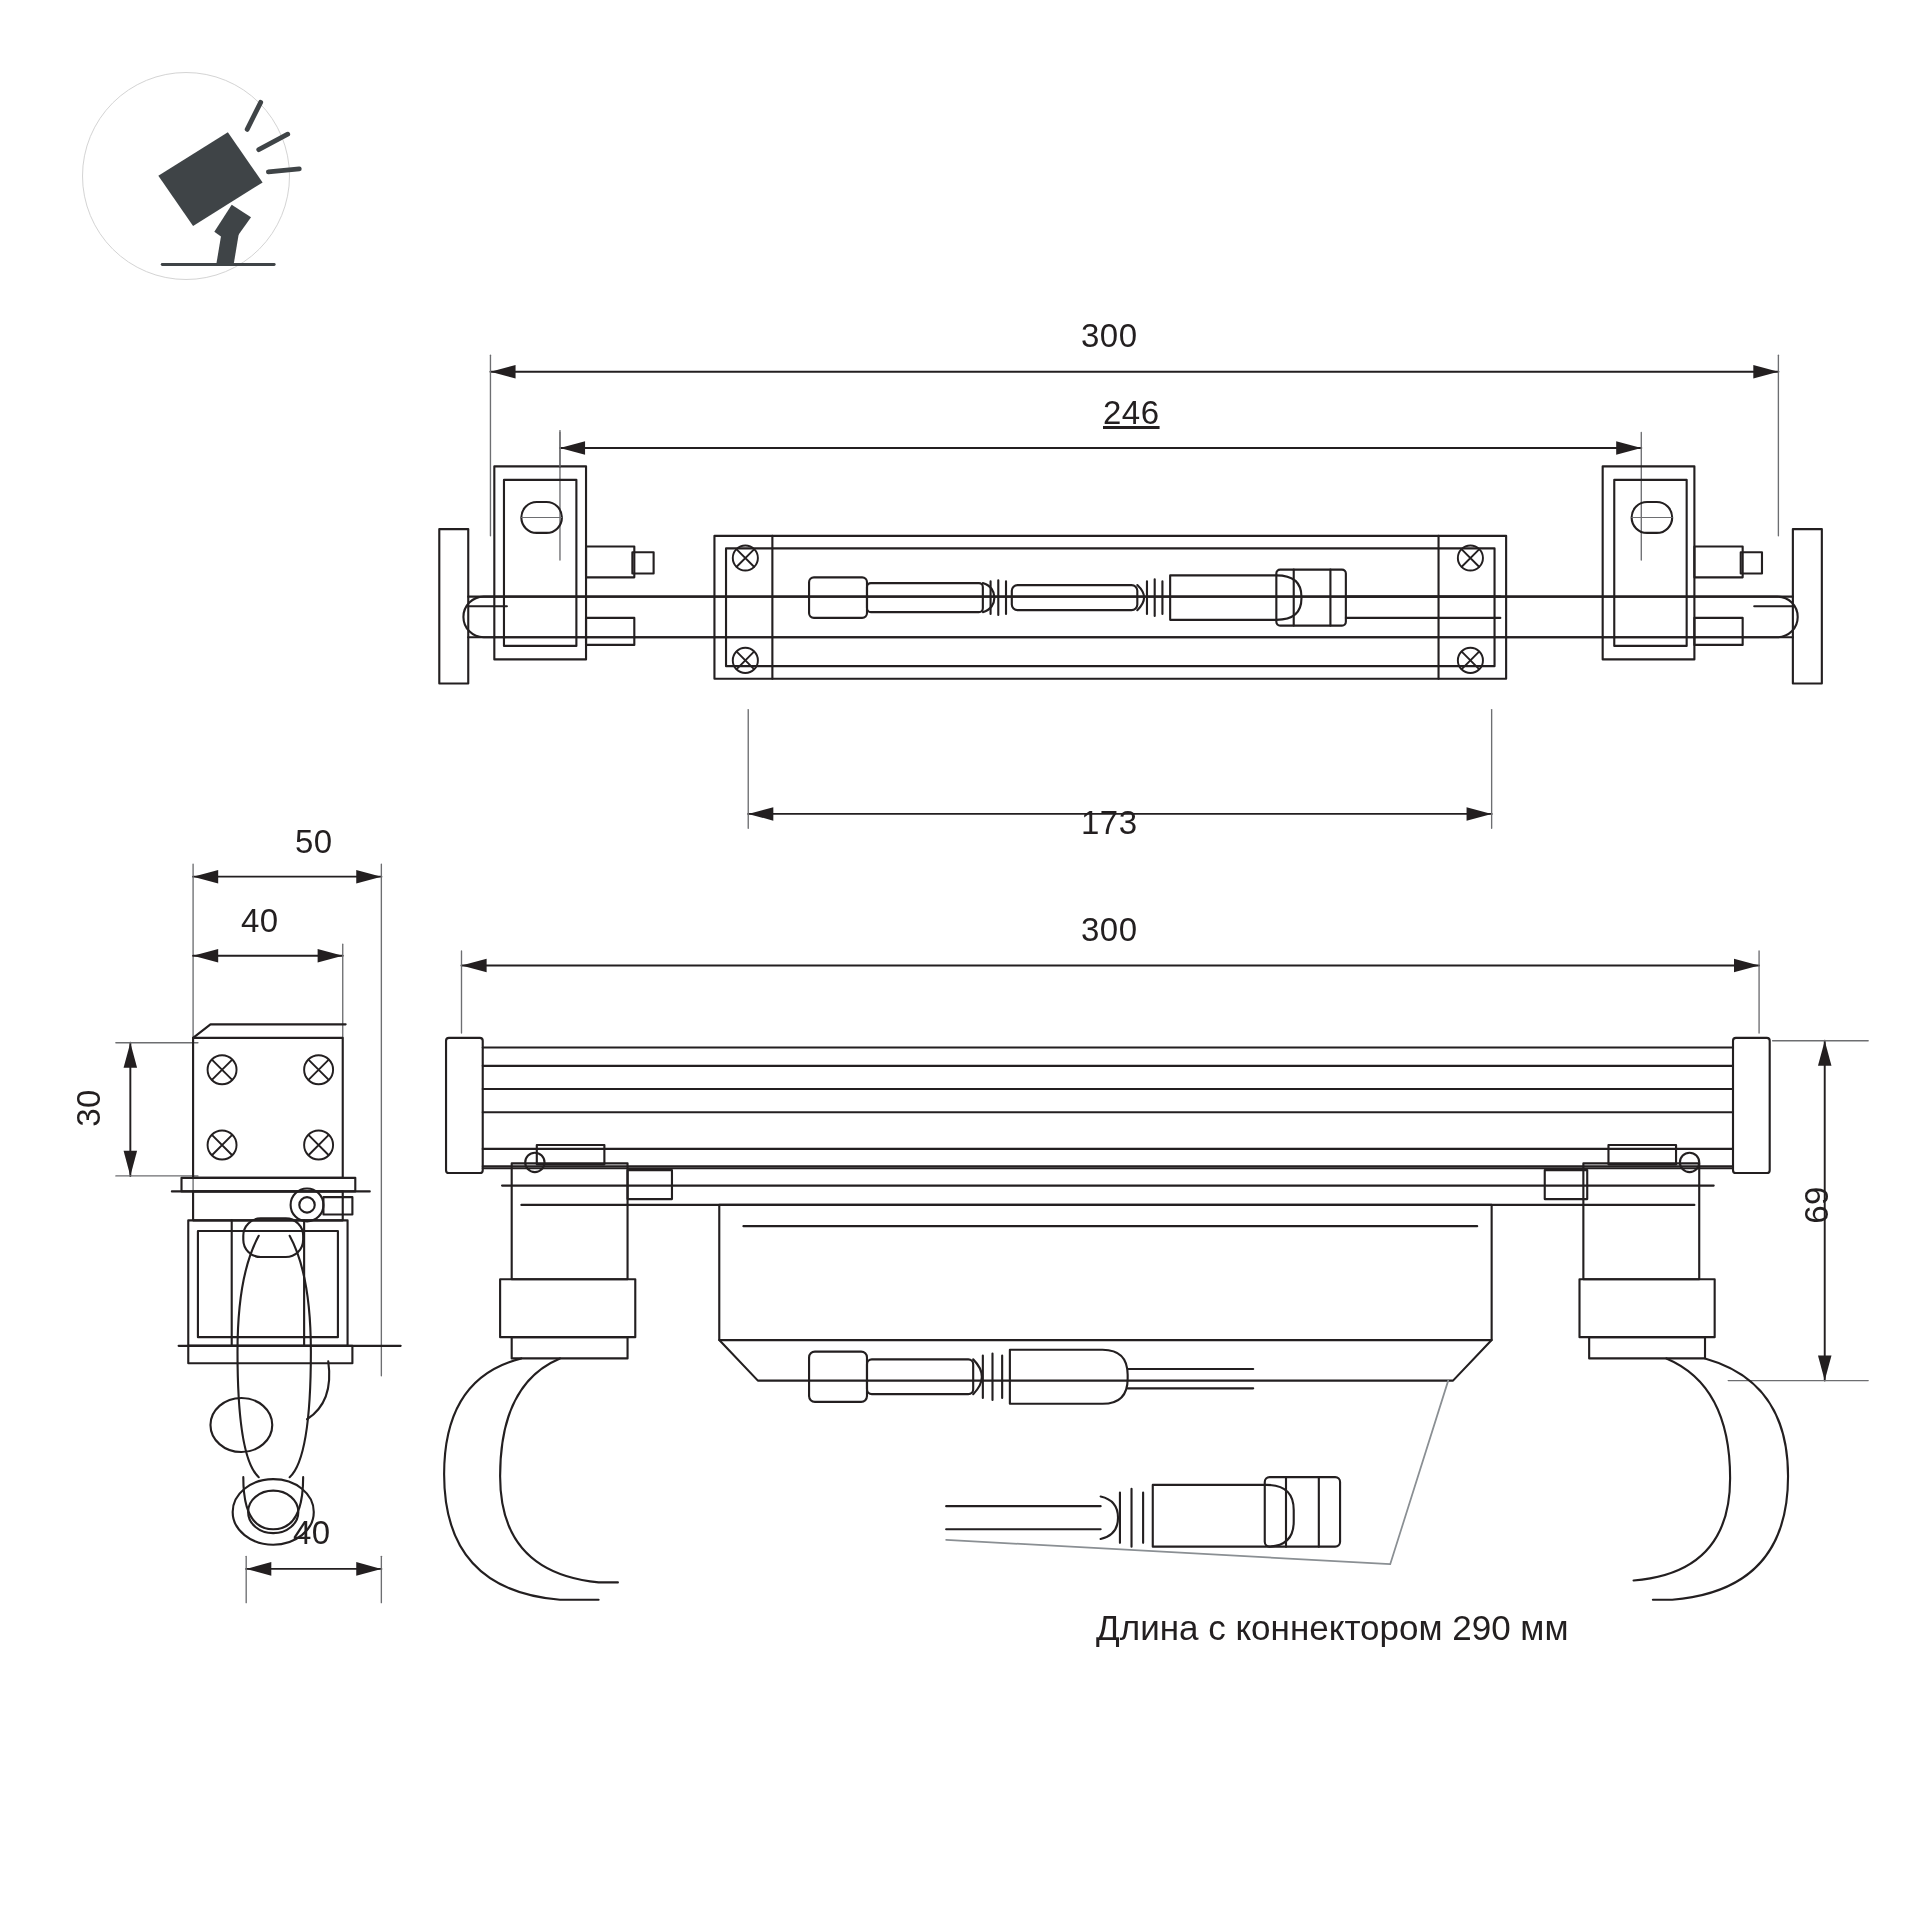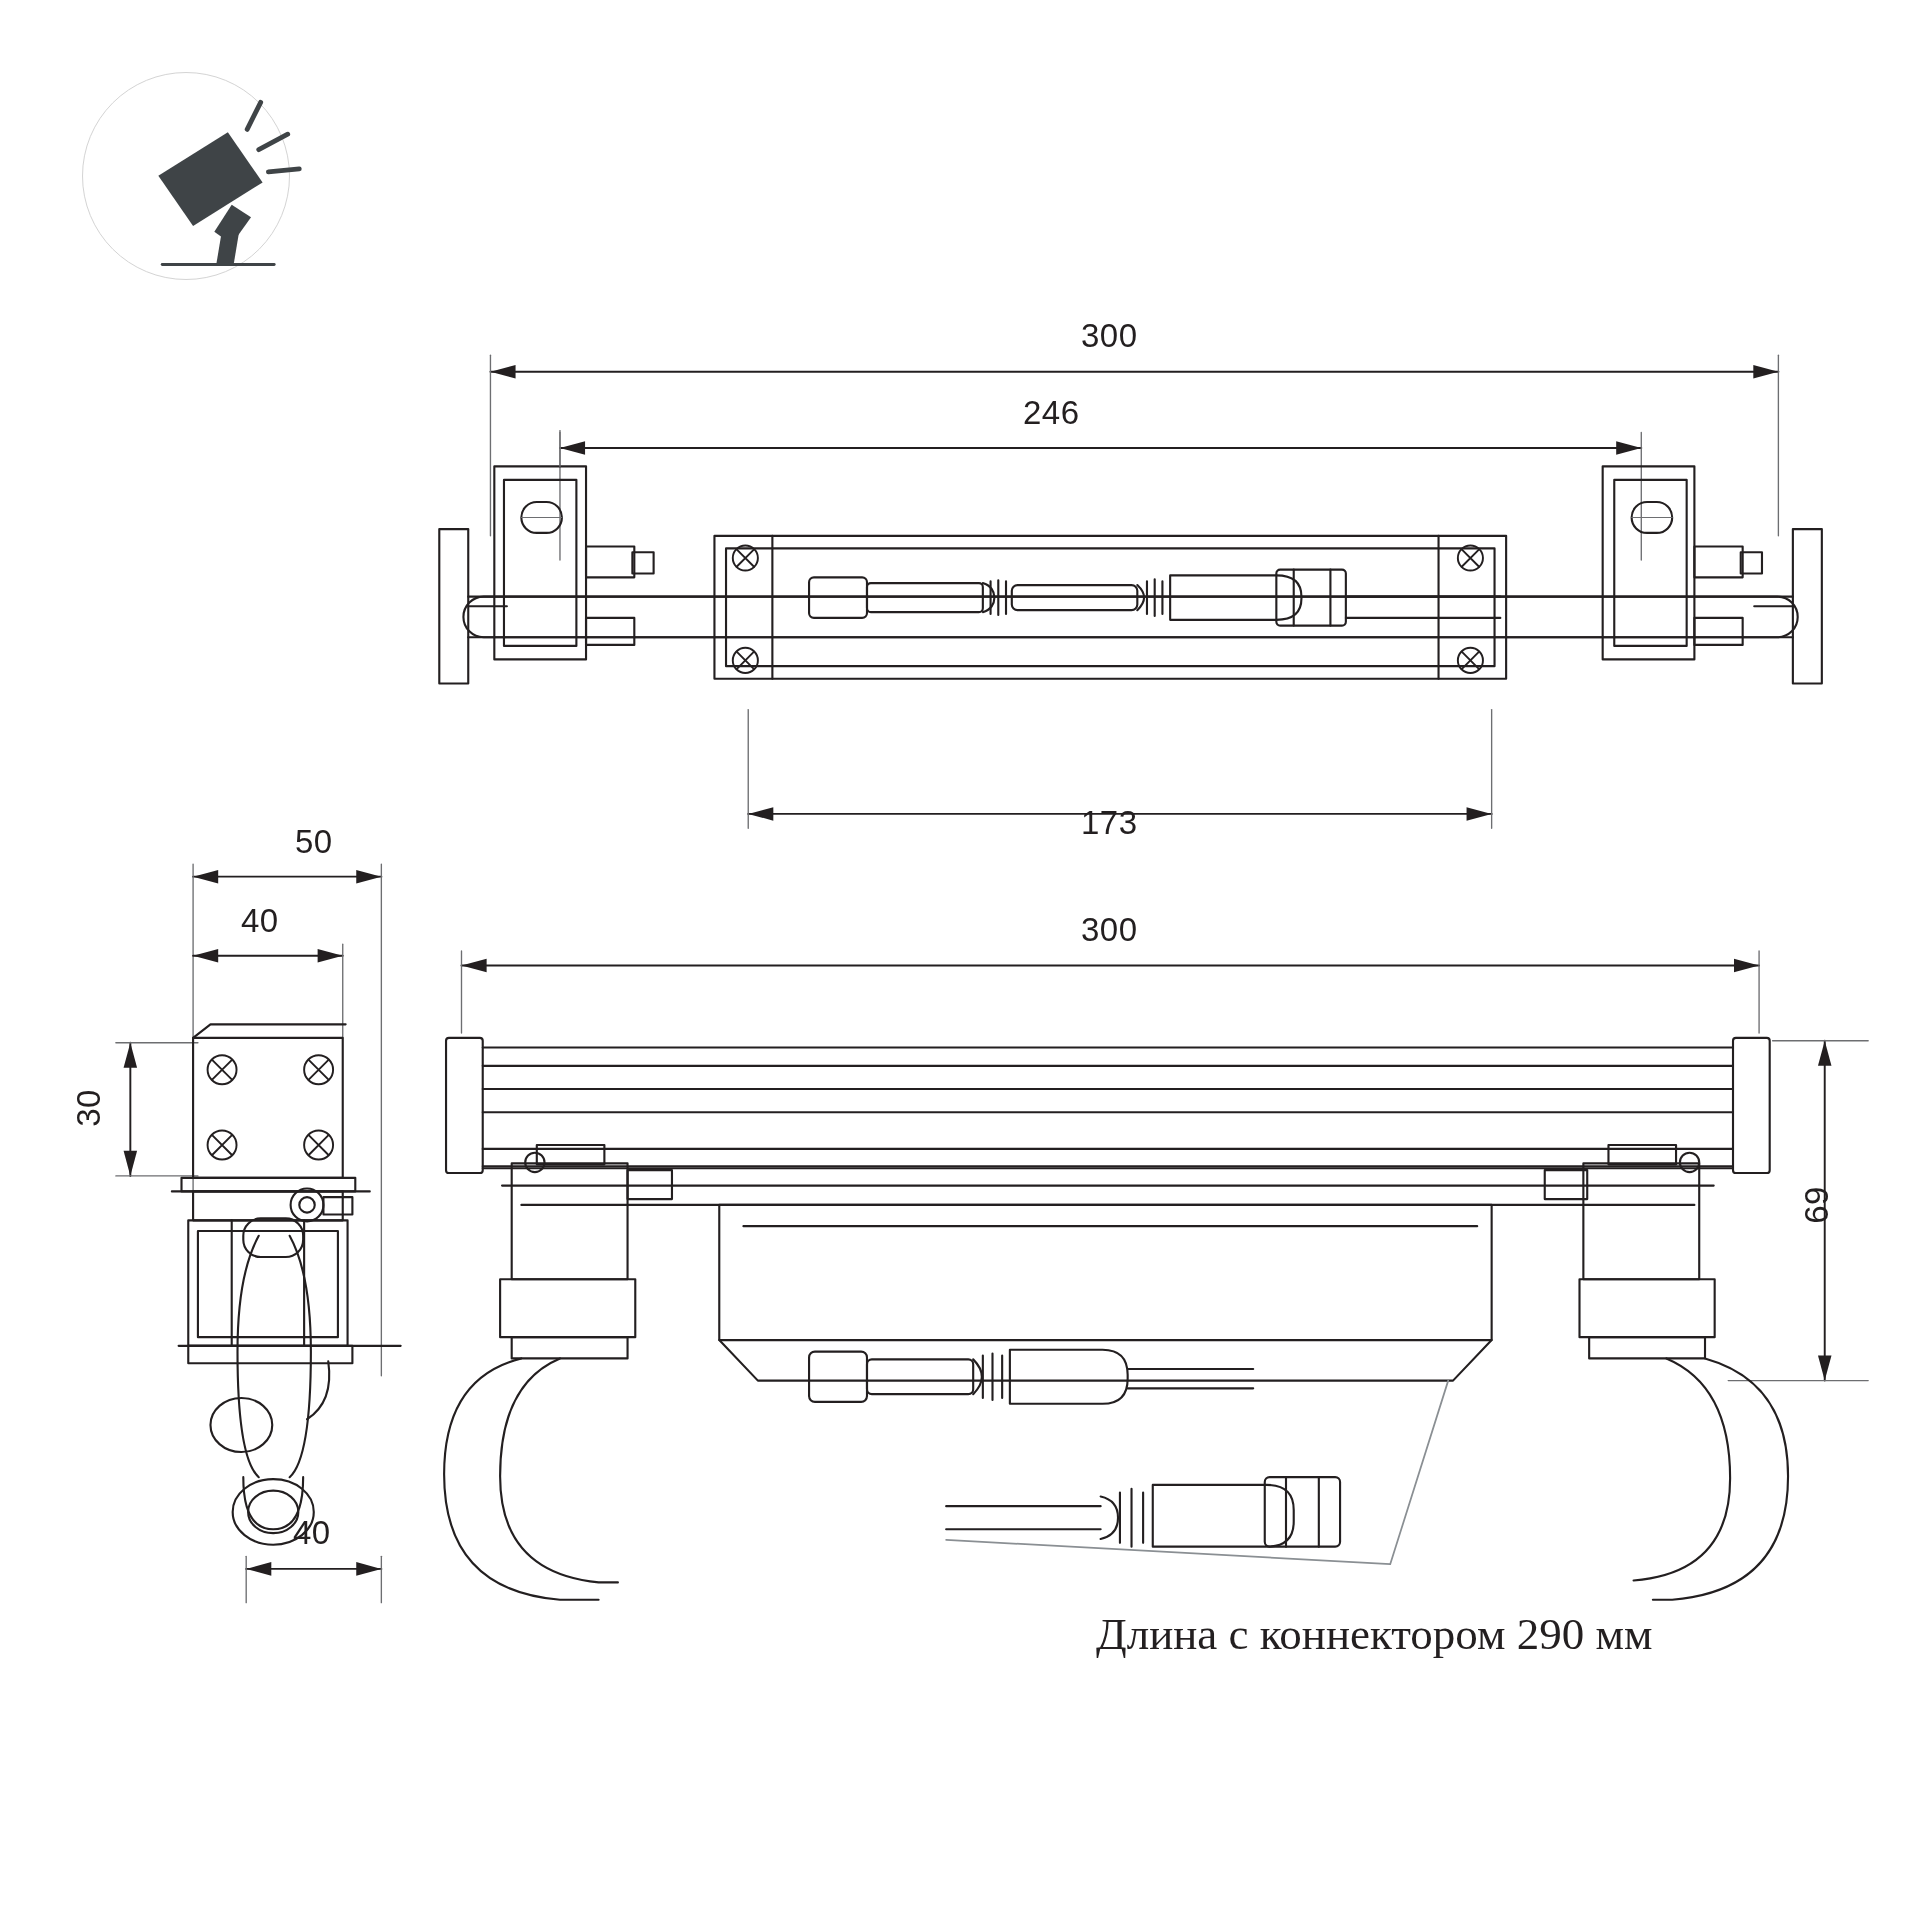--- a/index.html
+++ b/index.html
@@ -1,21 +1,21 @@
 <!DOCTYPE html>
 <html><head>
 <meta charset="utf-8">
 <style>
   html,body{margin:0;padding:0;background:#ffffff;}
   body{width:1929px;height:1929px;position:relative;font-family:"Liberation Sans",sans-serif;color:#1a1a1a;overflow:hidden;}
   .stage{position:absolute;left:0;top:0;width:1929px;height:1929px;border-radius:28px;}
   svg{position:absolute;left:0;top:0;width:1929px;height:1929px;}
   .dim-label{position:absolute;font-size:33px;color:#231f20;letter-spacing:0.5px;white-space:nowrap;}
   .dim-label.rot{transform:rotate(-90deg);transform-origin:50% 50%;}
-  .note{position:absolute;font-size:45px;color:#231f20;white-space:nowrap;font-family:Liberation Serif, serif;}
+  .note{position:absolute;font-size:35px;color:#231f20;white-space:nowrap;}
   .icon-badge{position:absolute;left:82px;top:72px;width:208px;height:208px;border-radius:50%;border:1.9px solid #d4d4d4;box-sizing:border-box;}
 </style>
 </head>
 <body>
 
 <div class="stage">
 
   <div class="icon-badge"></div>
 
   <svg viewBox="0 0 1998 1998" xmlns="http://www.w3.org/2000/svg">
@@ -267,21 +267,21 @@
 
         <g stroke="#8a8f93" stroke-width="1.8">
           <path d="M1500 1430 L1440 1620"></path>
           <path d="M1440 1620 L980 1595"></path>
         </g>
       </g>
     </g>
   </svg>
 
   <div class="dim-label" style="left:1081px;top:317px;">300</div>
-  <div class="dim-label" style="left:1023px;top:394px;">246</div>
+  <div class="dim-label" style="left:1103px;top:394px;text-decoration:underline;">246</div>
   <div class="dim-label" style="left:1081px;top:804px;">173</div>
 
   <div class="dim-label" style="left:263px;top:823px;margin-left:32px;">50</div>
   <div class="dim-label" style="left:241px;top:902px;">40</div>
   <div class="dim-label rot" style="left:70px;top:1089px;">30</div>
   <div class="dim-label" style="left:293px;top:1514px;">40</div>
 
   <div class="dim-label" style="left:1081px;top:911px;">300</div>
   <div class="dim-label rot" style="left:1798px;top:1186px;">69</div>
 

